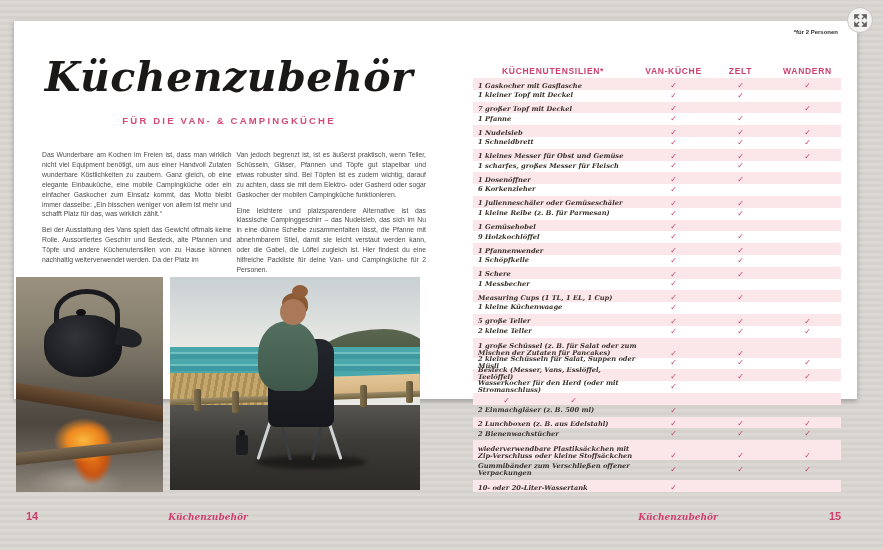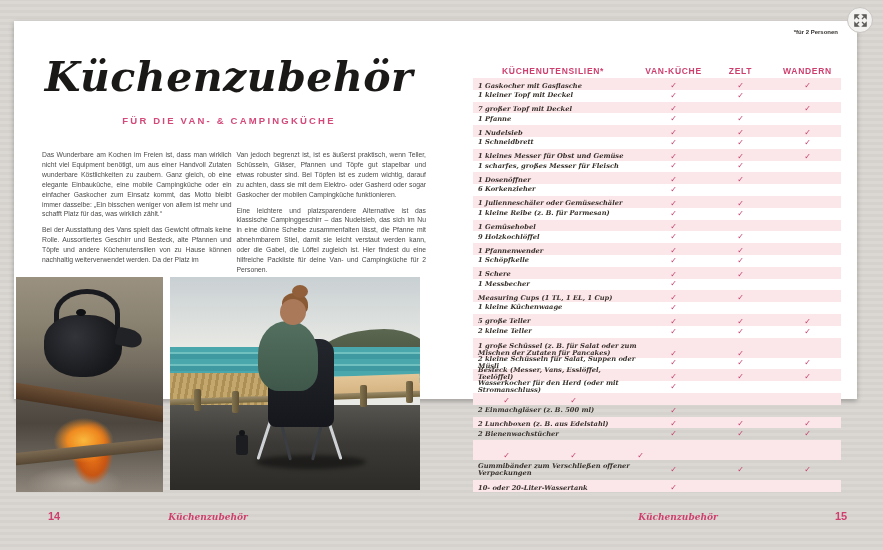--- a/index.html
+++ b/index.html
@@ -75,21 +75,21 @@
   .th-label{flex:1;padding-left:29px;box-sizing:border-box;}
   .th{width:67px;text-align:center;}
   .trow{display:flex;align-items:center;height:11.8px;}
   .trow.tall{height:20px;}
   .trow.pink{background:#fbe6ea;align-items:flex-end;}
   .tlabel{flex:1;padding-left:5px;padding-right:2px;box-sizing:border-box;
     font-family:"DejaVu Serif", serif;font-style:italic;font-weight:700;
     font-size:6.7px;line-height:7.3px;color:#39322c;}
   .tcheck{width:67px;text-align:center;color:#c43b69;font-size:8px;font-weight:700;line-height:1;font-family:"DejaVu Sans", sans-serif;}
   
-  .pagenum{position:absolute;top:489px;font-size:11px;font-weight:700;color:#cf3f6e;margin-left:22px;}
+  .pagenum{position:absolute;top:489px;font-size:11px;font-weight:700;color:#cf3f6e;}
   .chapter{position:absolute;top:491px;width:160px;text-align:center;
     font-family:"DejaVu Serif", serif;font-style:italic;font-weight:700;font-size:9px;color:#cf3f6e;}
 </style>
 </head>
 <body>
 
 <div class="expand-btn">
   <span style="display:flex;">
     <svg width="13" height="13" viewBox="0 0 12 12">
       <g stroke="#5f5d5a" stroke-width="1.2" fill="#5f5d5a">
@@ -341,35 +341,36 @@
           <div class="tcheck">✓</div>
           <div class="tcheck">✓</div>
         </div>
         <div class="trow">
           <div class="tlabel">2 Bienenwachstücher</div>
           <div class="tcheck">✓</div>
           <div class="tcheck">✓</div>
           <div class="tcheck">✓</div>
         </div>
         <div class="trow pink tall">
+          <div class="tlabel">wiederverwendbare Plastiksäckchen mit Zip-Verschluss oder kleine Stoffsäckchen</div>
           <div class="tcheck">✓</div>
           <div class="tcheck">✓</div>
           <div class="tcheck">✓</div>
         </div>
         <div class="trow tall">
           <div class="tlabel">Gummibänder zum Verschließen offener Verpackungen</div>
           <div class="tcheck">✓</div>
           <div class="tcheck">✓</div>
           <div class="tcheck">✓</div>
         </div>
         <div class="trow pink">
           <div class="tlabel">10- oder 20-Liter-Wassertank</div>
           <div class="tcheck">✓</div>
           <div class="tcheck"></div>
           <div class="tcheck"></div>
         </div>
       </div>
   </div>
 
   <div class="chapter" style="left:584px;">Küchenzubehör</div>
-  <div class="pagenum" style="left:799px;width:44px;text-align:left;">15</div>
+  <div class="pagenum" style="left:799px;width:44px;text-align:center;">15</div>
 
 </div>
 
 </body></html>

